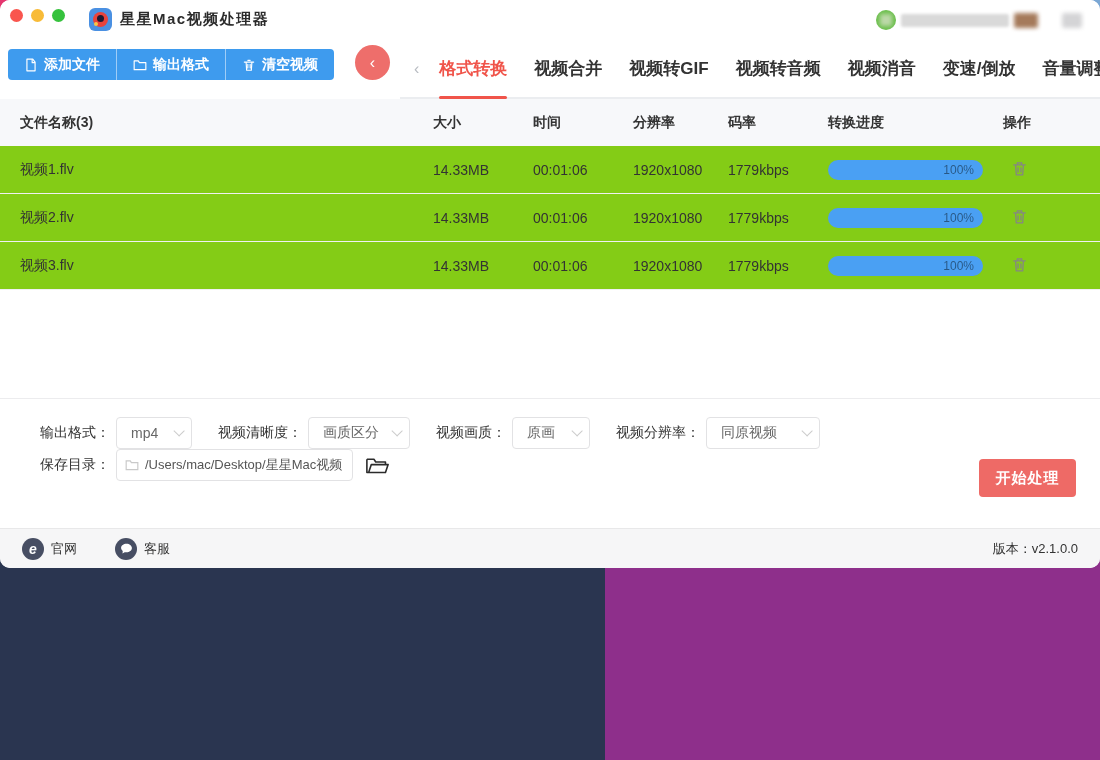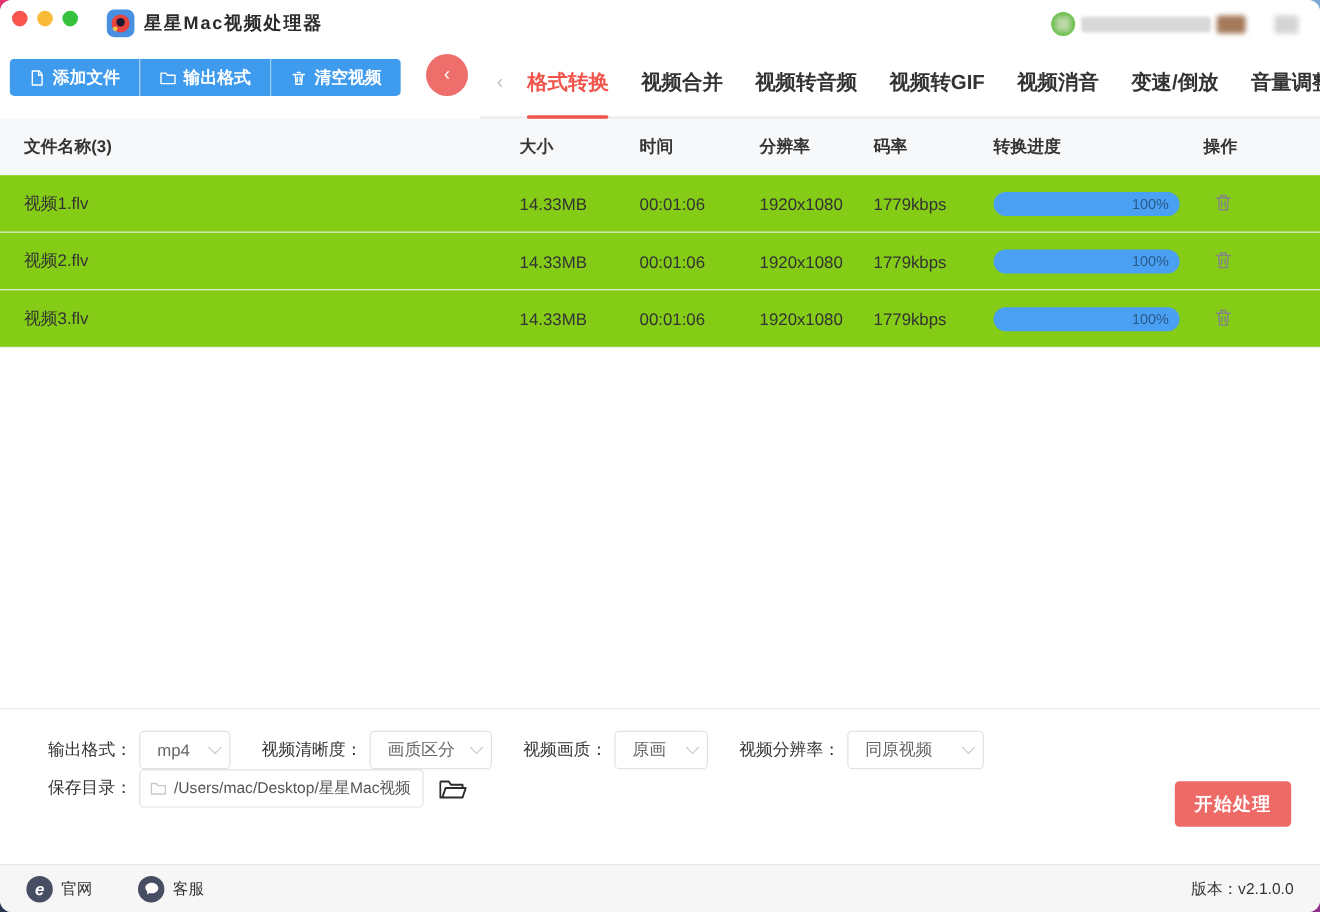--- a/index.html
+++ b/index.html
@@ -5,21 +5,21 @@
   * { margin: 0; padding: 0; box-sizing: border-box; }
   html,body { width: 1100px; height: 760px; }
   body {
     font-family: "Liberation Sans", "DejaVu Sans", sans-serif;
     background:
       linear-gradient(to right, #e5366f 0 55%, #7ba7d4 55% 100%) 0 0 / 100% 50% no-repeat,
       linear-gradient(to right, #2a3550 0 55%, #8e2f8b 55% 100%) 0 100% / 100% 50% no-repeat;
     overflow: hidden;
   }
   .window {
-    width: 1100px; height: 760px;
+    width: 1100px; height: 568px;
     background: #fff;
     border-radius: 10px;
     overflow: hidden;
     position: relative;
     display: flex; flex-direction: column;
   }
 
   
   .titlebar { height: 40px; position: relative; background: #fff; flex: 0 0 auto; }
   .traffic { position: absolute; top: 9px; width: 13px; height: 13px; border-radius: 50%; }
@@ -167,22 +167,22 @@
       </button>
     </div>
 
     <button class="collapse-btn"><span>‹</span></button>
 
     <div class="tab-strip">
       <button class="scroll-chev scroll-left">‹</button>
       <div class="tabs">
         <div class="tab active">格式转换</div>
         <div class="tab">视频合并</div>
+        <div class="tab">视频转GIF</div>
         <div class="tab">视频转音频</div>
-        <div class="tab">视频转GIF</div>
         <div class="tab">视频消音</div>
         <div class="tab">变速/倒放</div>
         <div class="tab">音量调整</div>
       </div>
 
     </div>
   </div>
 
   <div class="thead grid-cols">
     <div>文件名称(3)</div>

